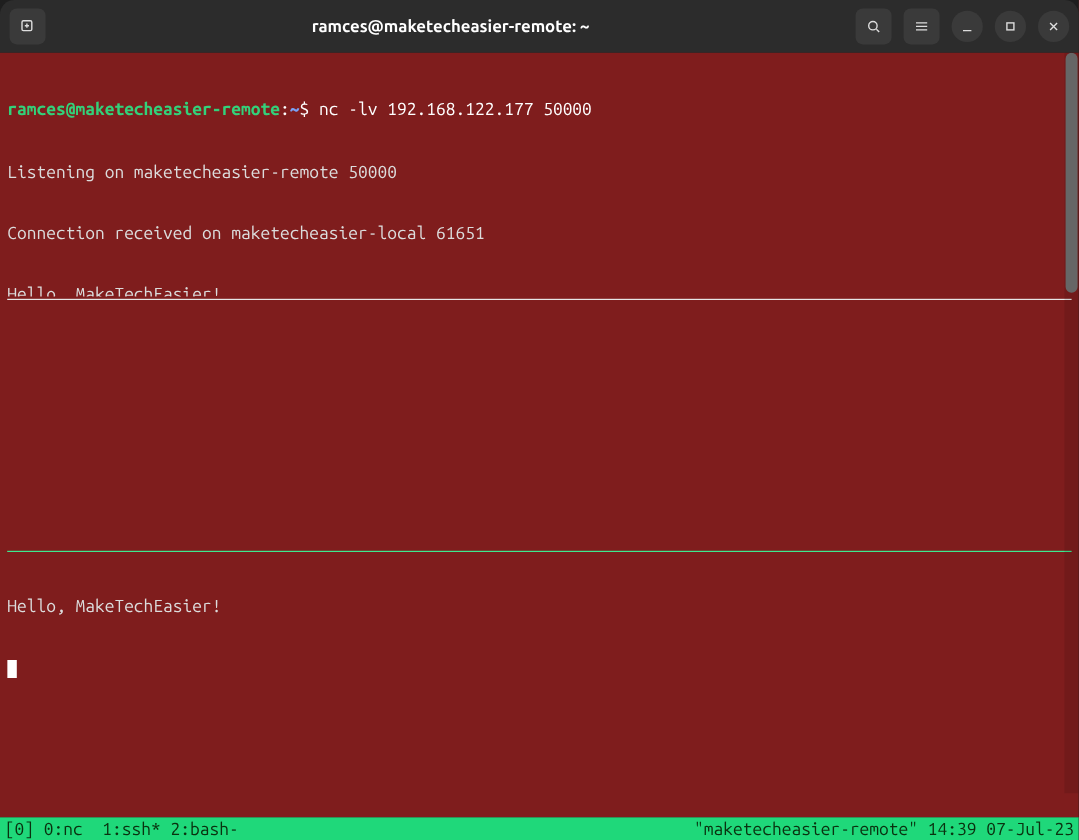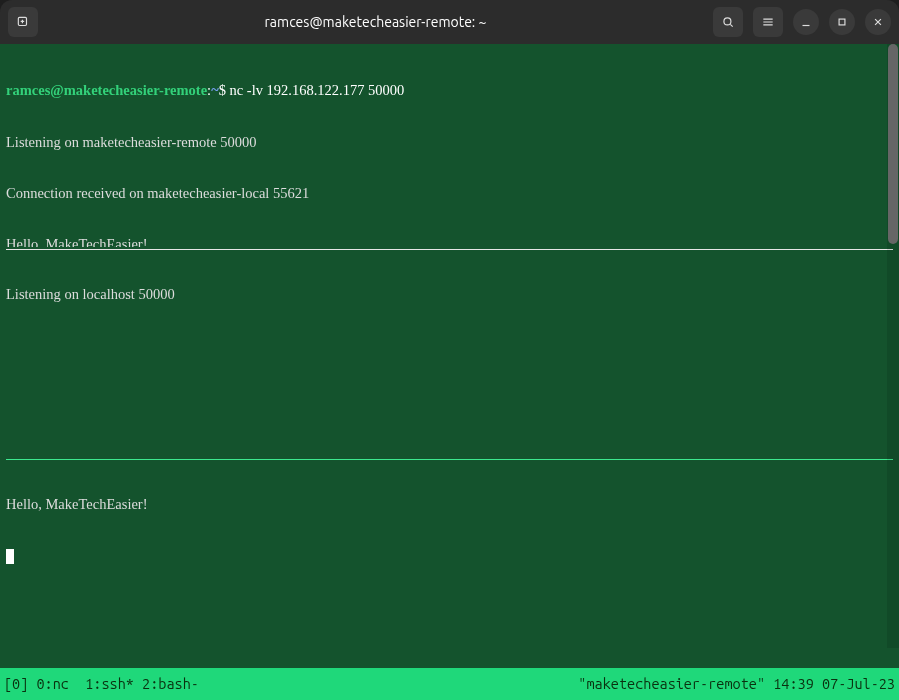--- a/index.html
+++ b/index.html
@@ -29,21 +29,21 @@
     .titlebar-left {
       display: flex;
       align-items: center;
     }
     .titlebar-center {
       flex: 1;
       text-align: center;
       color: #ffffff;
       font-family: 'Ubuntu', sans-serif;
       font-size: 14px;
-      font-weight: normal;
+      font-weight: bold;
     }
     .titlebar-right {
       display: flex;
       align-items: center;
       gap: 10px;
     }
     .tb-btn {
       width: 30px;
       height: 30px;
       border-radius: 6px;
@@ -59,31 +59,30 @@
       height: 26px;
       border-radius: 50%;
       background: #3a3a3a;
     }
     .tb-btn svg {
       width: 14px;
       height: 14px;
     }
     .terminal {
       flex: 1;
-      background: #14532d;
+      background: #7f1d1d;
       color: #ffffff;
       font-size: 14.5px;
       line-height: 1.18;
       padding: 4px 6px 0 6px;
       display: flex;
       flex-direction: column;
       white-space: pre;
       overflow: hidden;
       position: relative;
-      font-family: Liberation Serif, serif;
     }
     .pane {
       overflow: hidden;
     }
     .pane-divider {
       border-top: 1px solid #e6e6e6;
       margin: 2px 0;
     }
     .pane-divider.act {
       border-top: 1px solid #3de98f;
@@ -106,21 +105,21 @@
       color: #dcdcdc;
     }
     .cursor {
       display: inline-block;
       width: 8px;
       height: 15px;
       background: #ffffff;
       vertical-align: text-bottom;
     }
     .statusbar {
-      height: 32px;
+      height: 19px;
       background: #1fd87a;
       color: #0a310f;
       font-size: 14.5px;
       line-height: 20px;
       display: flex;
       align-items: center;
       justify-content: space-between;
       padding: 0 4px;
       font-family: 'Ubuntu Mono', 'DejaVu Sans Mono', monospace;
     }
@@ -189,29 +188,28 @@
       </svg>
     </div>
   </div>
 </div>
 
 <div class="terminal">
 
   <div class="pane" style="height:199px;">
     <div><span class="prompt">ramces@maketecheasier-remote</span><span class="dollar">:</span><span class="path">~</span><span class="dollar">$ </span><span class="cmd">nc -lv 192.168.122.177 50000</span></div>
     <div class="out">Listening on maketecheasier-remote 50000</div>
-    <div class="out">Connection received on maketecheasier-local 55621</div>
+    <div class="out">Connection received on maketecheasier-local 61651</div>
     <div class="out">Hello, MakeTechEasier!</div>
     
   </div>
 
   <div class="pane-divider"></div>
 
   <div class="pane" style="height:205px;">
-    <div class="out">Listening on localhost 50000</div>
   </div>
 
   <div class="pane-divider act"></div>
 
   <div class="pane" style="flex:1;">
     <div class="out">Hello, MakeTechEasier!</div>
     <div><span class="cursor"></span></div>
   </div>
 
   <div class="scrollbar">

